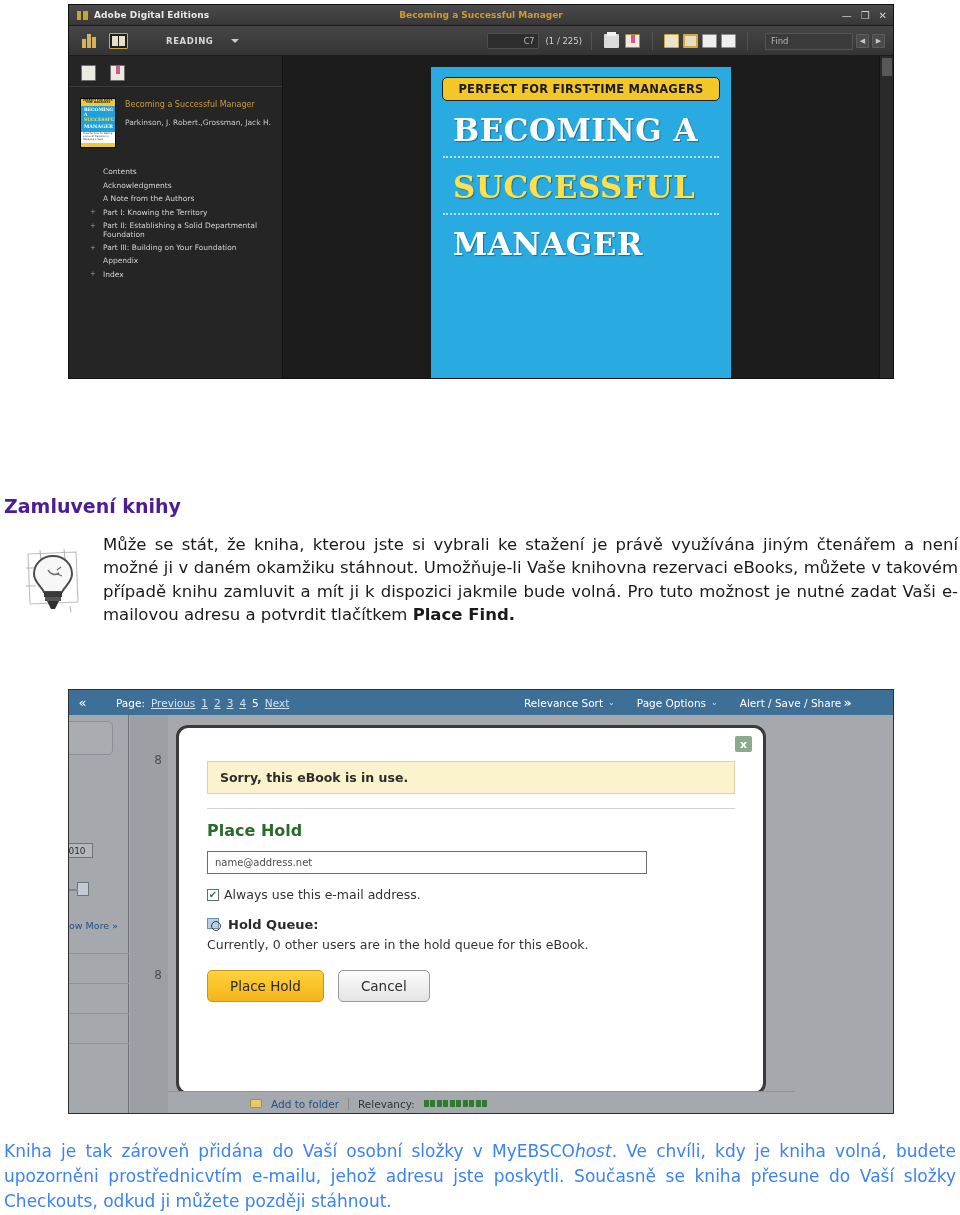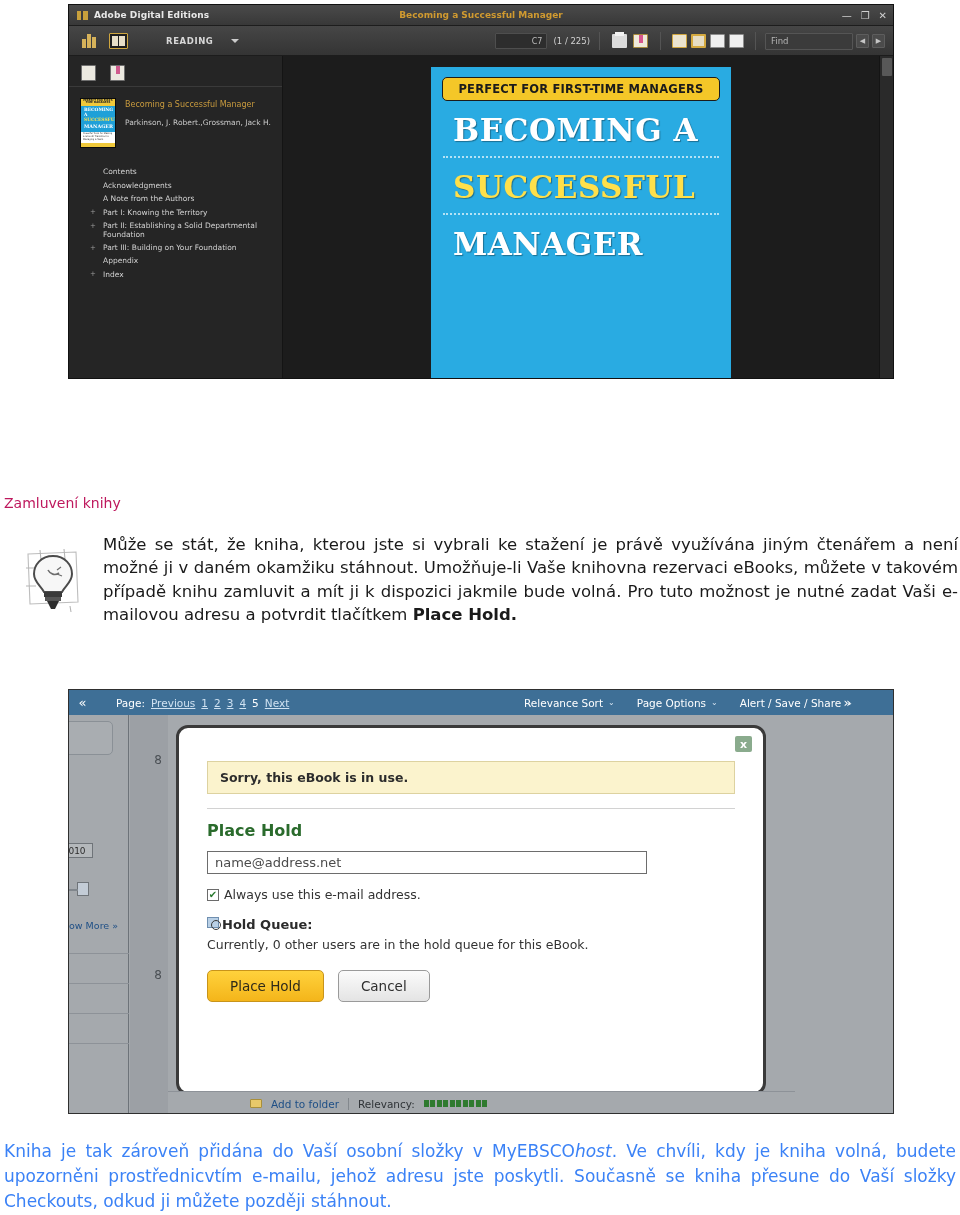--- a/index.html
+++ b/index.html
@@ -110,21 +110,21 @@
     content: ""; position: absolute; left: 5px; top: 0;
     width: 4px; height: 8px; background: #d8568d;
   }
   .vm {
     width: 15px; height: 14px; margin: 0 2px;
     background: #efefef; border: 1px solid #8d8d8d; border-radius: 1px;
   }
   .vm.gold { border-color: #d0a640; background: #ece4cf; }
   .vm.active { border: 2px solid #d4a93f; background: #e6ddc4; }
   .tb-find {
-    width: 88px; height: 17px; margin-left: 0;
+    width: 88px; height: 17px; margin-left: 8px;
     background: #3b3b3b; border: 1px solid #555;
     font-size: 8.5px; color: #b4b4b4;
     display: flex; align-items: center; padding-left: 5px;
     border-radius: 1px;
   }
   .tb-arrow {
     width: 13px; height: 14px; margin-left: 3px;
     background: #4b4b4b; border: 1px solid #5d5d5d;
     color: #c6c6c6; font-size: 7px;
     display: flex; align-items: center; justify-content: center;
@@ -225,21 +225,21 @@
   }
   .ade-sarrow {
     position: absolute; left: 2px; top: 1px;
     width: 10px; height: 8px; color: #d0d0d0; font-size: 7px;
     text-align: center; line-height: 8px;
   }
 
   
   .heading {
     position: absolute; left: 4px; top: 495px;
-    font-size: 14px; font-weight: normal; color: #be185d;
+    font-size: 19px; font-weight: bold; color: #4c1d95;
     font-family: "DejaVu Sans", sans-serif;
   }
   .bulb {
     position: absolute; left: 14px; top: 540px;
     width: 78px; height: 76px;
   }
   .para1 {
     position: absolute; left: 103px; top: 533px;
     width: 855px;
     font-size: 16.5px; line-height: 1.42;
@@ -370,38 +370,38 @@
     font-size: 16px; font-weight: bold; color: #2a6b2c;
   }
   .eb-desc {
     margin: 7px 0 0 28px;
     font-size: 12.5px; color: #333333;
   }
   .eb-input {
     margin: 11px 0 0 28px;
     width: 440px; height: 23px;
     border: 1px solid #6d6d6d; background: #ffffff;
-    font-size: 13px; color: #4b4b4b;
+    font-size: 10px; color: #4b4b4b;
     display: flex; align-items: center; padding-left: 7px;
   }
   .eb-checkrow {
     margin: 13px 0 0 28px;
     display: flex; align-items: center; gap: 5px;
     font-size: 12.5px; color: #333333;
   }
   .eb-cb {
     width: 12px; height: 12px;
     border: 1px solid #6b6b6b; background: #ffffff;
     color: #2a7a2f; font-size: 10px; font-weight: bold;
     display: flex; align-items: center; justify-content: center;
     line-height: 1;
   }
   .eb-queuerow {
     margin: 15px 0 0 28px;
-    display: flex; align-items: flex-start; 
+    display: flex; align-items: flex-end; gap: 6px;
     font-size: 13px; font-weight: bold; color: #2b2b2b;
   }
   .eb-magnify {
     width: 15px; height: 14px; position: relative; flex: none;
   }
   .eb-magnify:before {
     content: ""; position: absolute; left: 0; top: 0;
     width: 10px; height: 9px; background: #b9d0e6; border: 1px solid #6f8fb0;
   }
   .eb-magnify:after {
@@ -556,21 +556,21 @@
     <path d="M26 10 L27 20 M50 9 L51 19 M12 28 L22 28 M12 46 L22 46 M56 66 L57 72" stroke="#b5b5b5"></path>
   </g>
   <path d="M39 16 C27 16 20 25 20 34 C20 42 27 46 30 52 L48 52 C51 46 58 42 58 34 C58 25 51 16 39 16 Z" fill="#f7f7f7" stroke="#4b4b4b" stroke-width="2"></path>
   <path d="M34 30 C36 34 41 36 45 33" fill="none" stroke="#6d6d6d" stroke-width="1.6"></path>
   <path d="M43 30 L47 27 M43 34 L48 36" stroke="#6d6d6d" stroke-width="1.2" fill="none"></path>
   <rect x="30" y="52" width="18" height="5" fill="#3a3a3a"></rect>
   <rect x="31" y="57" width="16" height="4" fill="#555"></rect>
   <path d="M33 61 L45 61 L41 69 L37 69 Z" fill="#2e2e2e"></path>
 </svg>
 
-<div class="para1"><span>Může se stát, že kniha, kterou jste si vybrali ke stažení je právě využívána jiným čtenářem a není možné ji v daném okamžiku stáhnout. Umožňuje-li Vaše knihovna rezervaci eBooks, můžete v takovém případě knihu zamluvit a mít ji k dispozici jakmile bude volná. Pro tuto možnost je nutné zadat Vaši e-mailovou adresu a potvrdit tlačítkem </span><b>Place Hold.</b></div>
+<div class="para1"><span>Může se stát, že kniha, kterou jste si vybrali ke stažení je právě využívána jiným čtenářem a není možné ji v daném okamžiku stáhnout. Umožňuje-li Vaše knihovna rezervaci eBooks, můžete v takovém případě knihu zamluvit a mít ji k dispozici jakmile bude volná. Pro tuto možnost je nutné zadat Vaši e-mailovou adresu a potvrdit tlačítkem </span><b>Place Find.</b></div>
 
 <div class="ebsco-shot">
 
   <div class="eb-topbar">
     <span class="eb-chev">«</span>
     <span class="eb-pagenav">
       <span class="eb-pagelabel">Page:</span>
       <span class="eb-pagelink">Previous</span>
       <span class="eb-pagenum">1</span>
       <span class="eb-pagenum">2</span>

